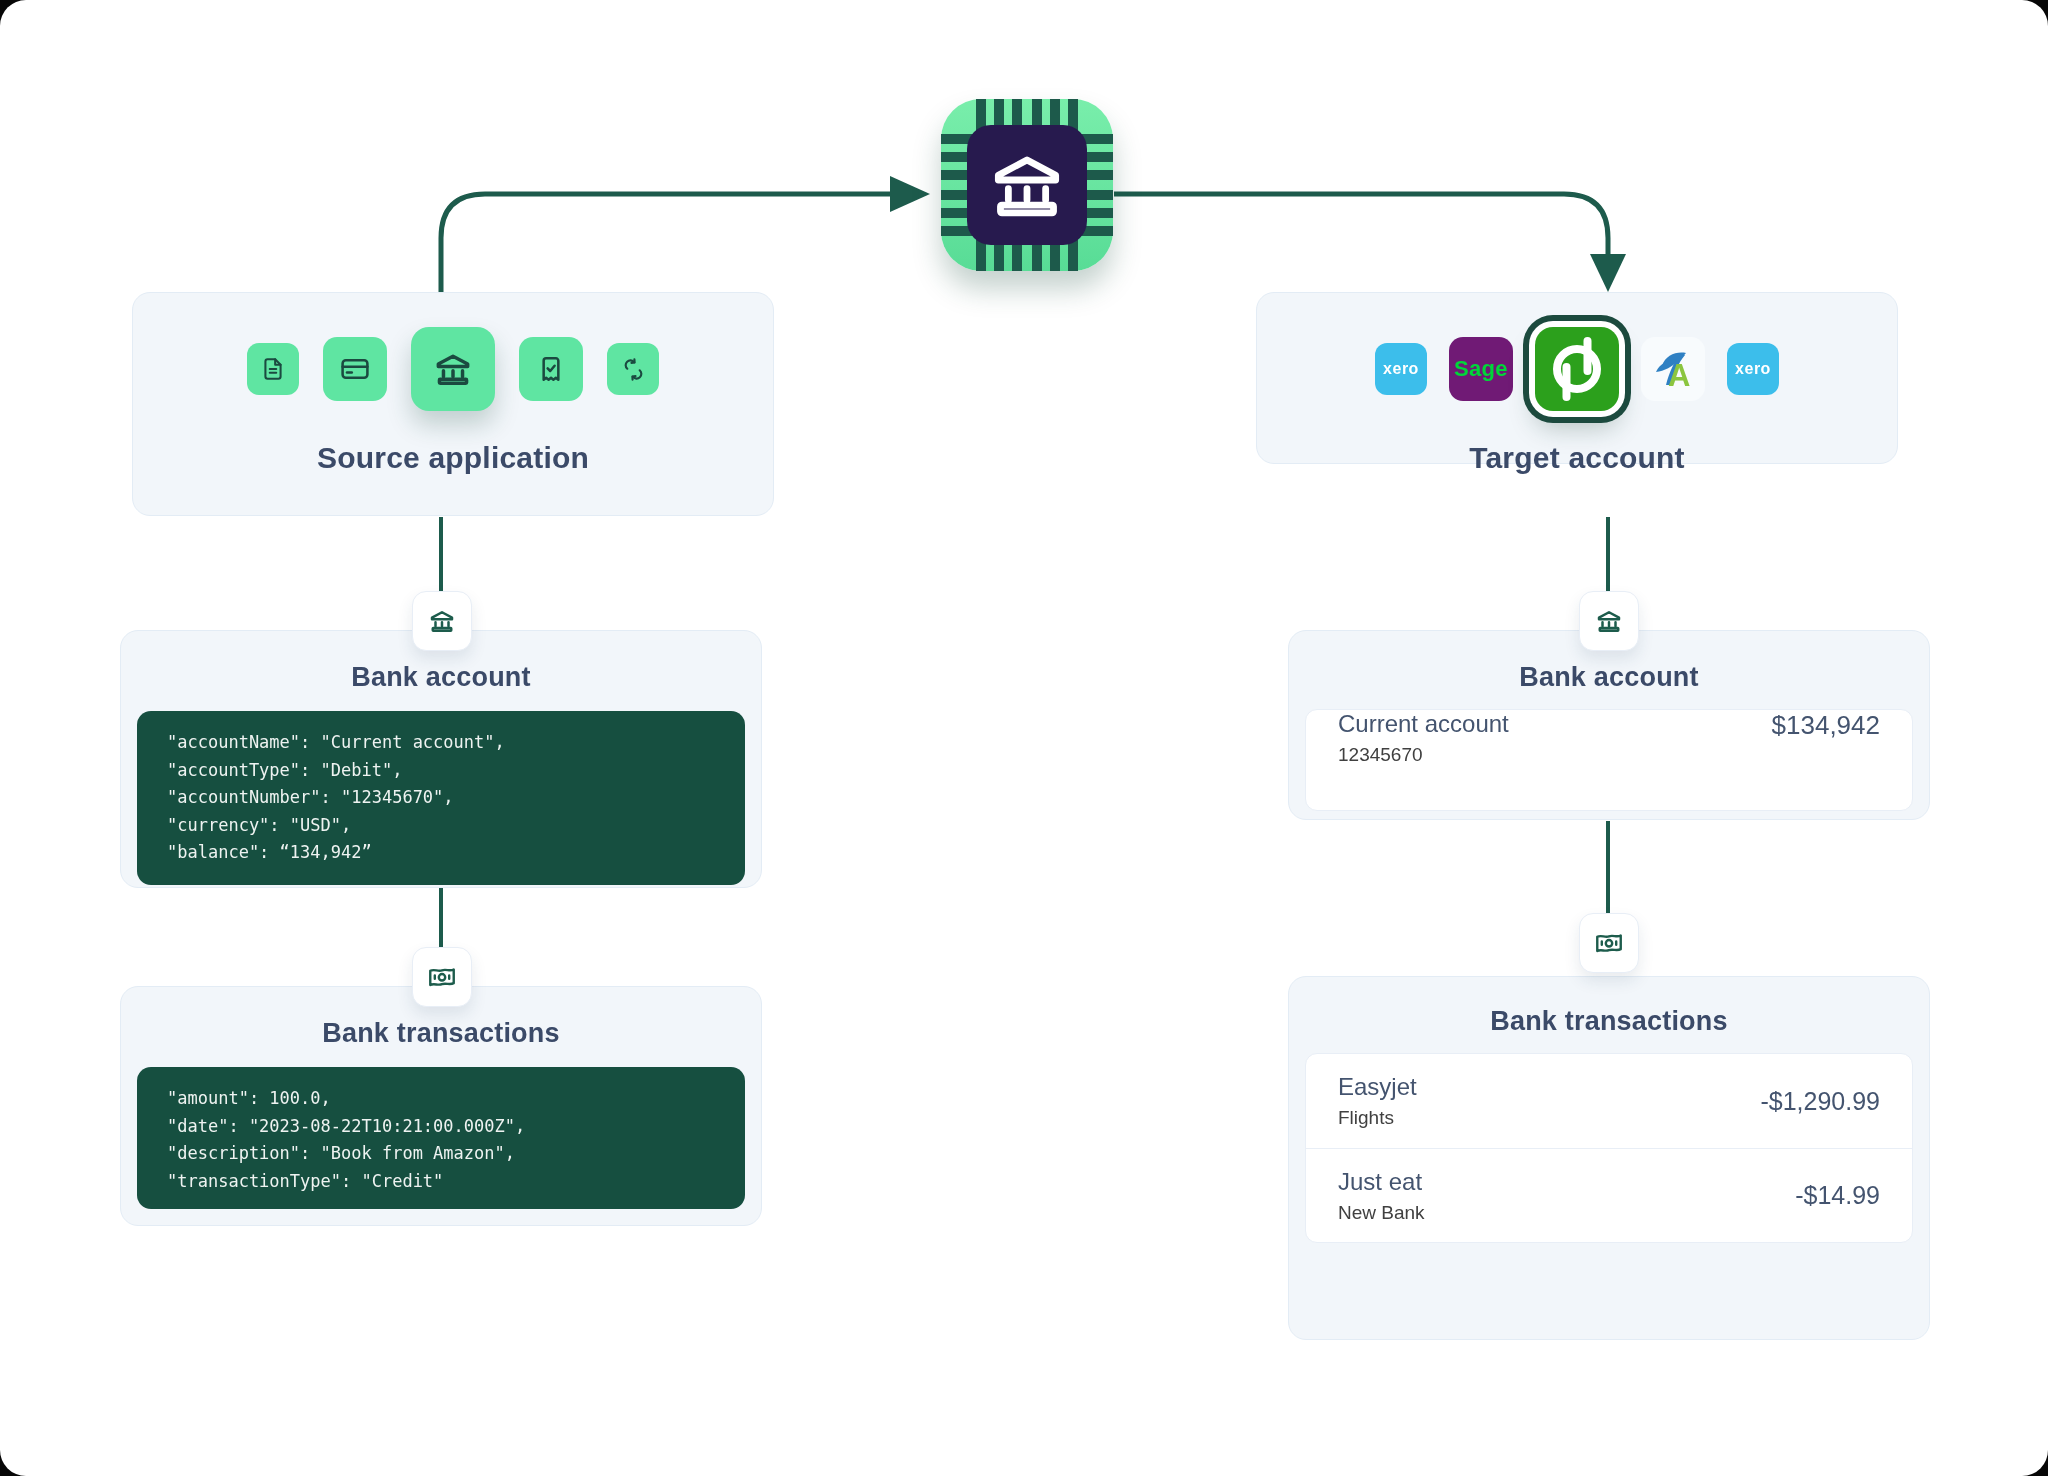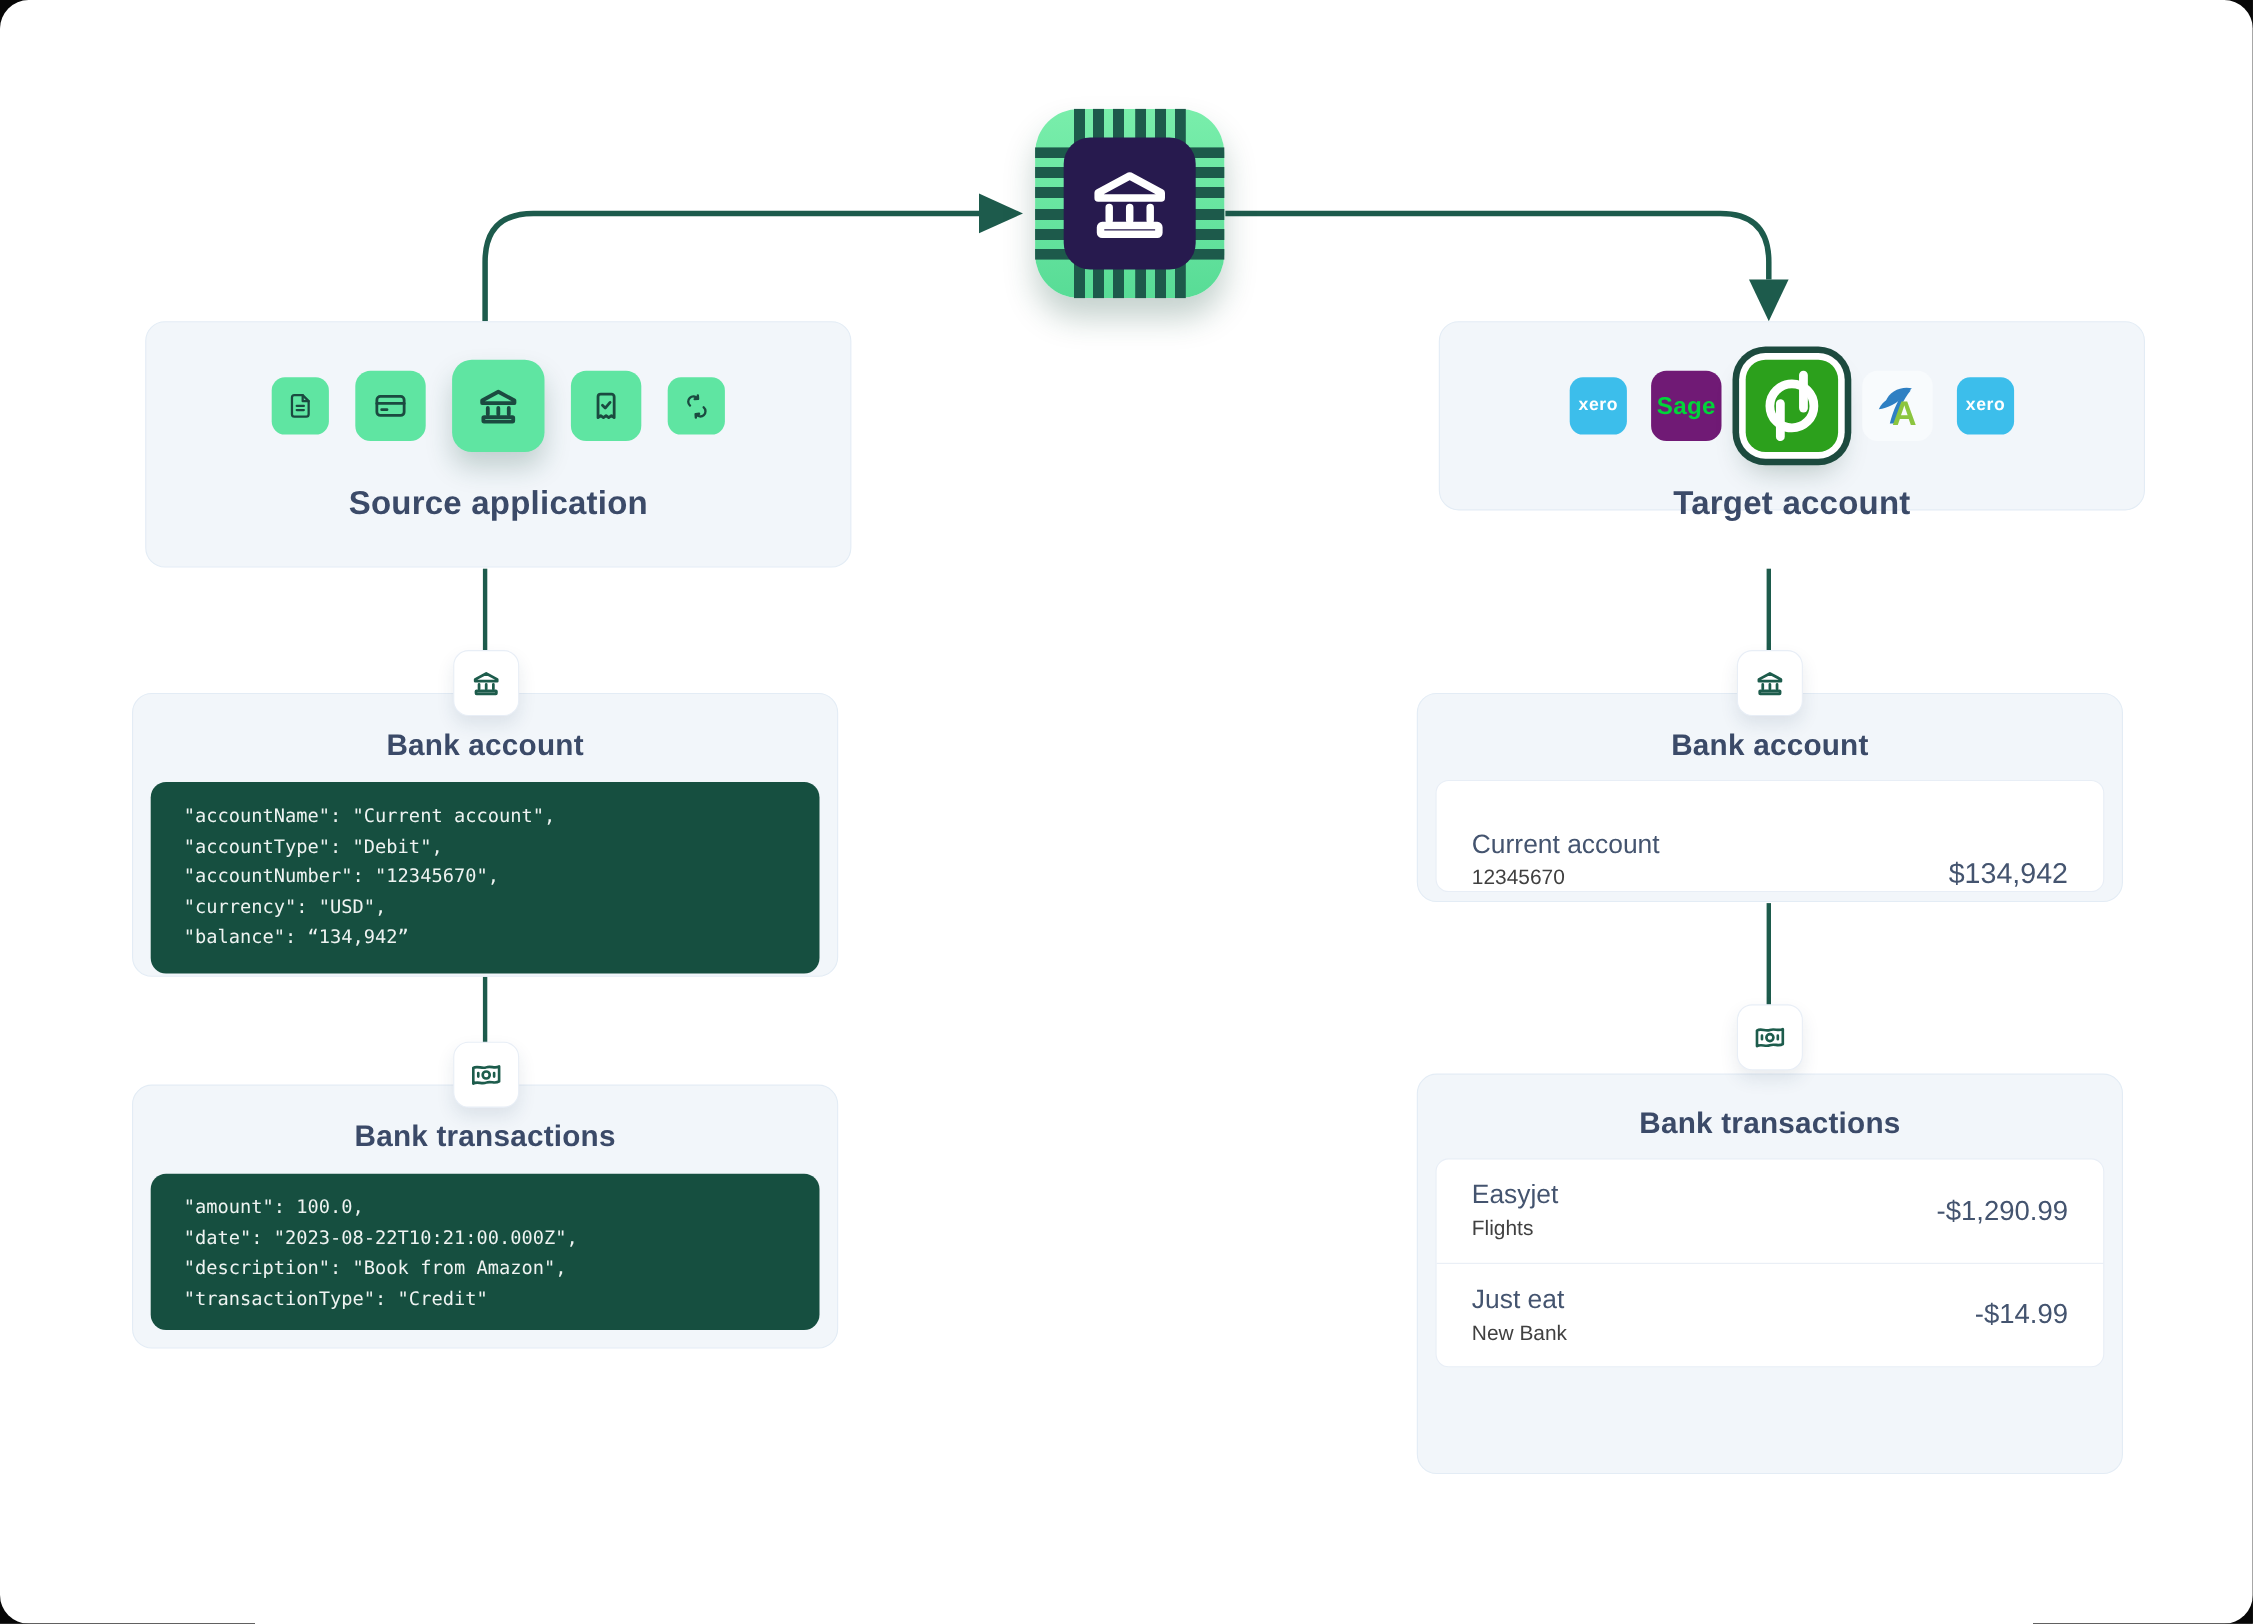--- a/index.html
+++ b/index.html
@@ -34,21 +34,21 @@
          box-shadow:0 8px 16px rgba(30,60,90,.10);display:flex;align-items:center;justify-content:center;z-index:3;}
 
   
   .codeblock{margin:18px 16px 0 16px;background:#164f40;border-radius:14px;height:174px;box-sizing:border-box;
              padding:18px 30px;overflow:hidden;}
   .codeblock.short{height:142px;}
   .codeline{font-family:"DejaVu Sans Mono",monospace;font-size:17px;line-height:27.6px;color:#eef3f1;white-space:pre;}
 
   
   .row-card{margin:16px 16px 0 16px;background:#ffffff;border:1.5px solid #e8eef6;border-radius:12px;box-sizing:border-box;}
-  .acct-row{height:102px;display:flex;align-items:flex-end;justify-content:space-between;padding:0 32px;}
+  .acct-row{height:102px;display:flex;align-items:flex-start;justify-content:space-between;padding:0 32px;}
   .tx-row{height:94px;display:flex;align-items:center;justify-content:space-between;padding:0 32px;box-sizing:border-box;}
   .tx-row + .tx-row{border-top:1.5px solid #e8eef6;}
   .row-name{font-size:24px;color:#44546f;margin-bottom:6px;}
   .row-sub{font-size:19px;color:#404040;}
   .row-amount{font-size:25px;color:#44546f;}
   .acct-amount{font-size:26px;color:#44546f;}
 
   
   #chip{position:absolute;left:941px;top:99px;width:172px;height:172px;border-radius:40px;
         background:linear-gradient(180deg,#79eeab,#58dc96);z-index:2;
@@ -130,21 +130,21 @@
           <path d="M12.6 5.6 a4.2 4.2 0 1 0 -6.1 5.7"></path>
           <path d="M12.8 3 l0.2 2.8 -2.8 0.3"></path>
           <path d="M11.4 18.4 a4.2 4.2 0 1 0 6.1 -5.7"></path>
           <path d="M11.2 21 l-0.2 -2.8 2.8 -0.3"></path>
         </svg>
       </div>
     </div>
     <div class="panel-title" style="margin-top:22px;">Source application</div>
   </div>
 
-  <div class="panel" style="left:1308px;top:292px;width:642px;height:172px;">
+  <div class="panel" style="left:1256px;top:292px;width:642px;height:172px;">
     <div class="tiles-row" style="gap:22px;">
       <div class="tile xero s">
         <span class="xero-label">xero</span>
       </div>
       <div class="tile sage m">
         <span class="sage-label">Sage</span>
       </div>
       <div class="tile qb l">
         <svg width="84" height="84" viewBox="0 0 84 84" fill="none">
           <circle cx="42" cy="42" r="20" stroke="#ffffff" stroke-width="8"></circle>

